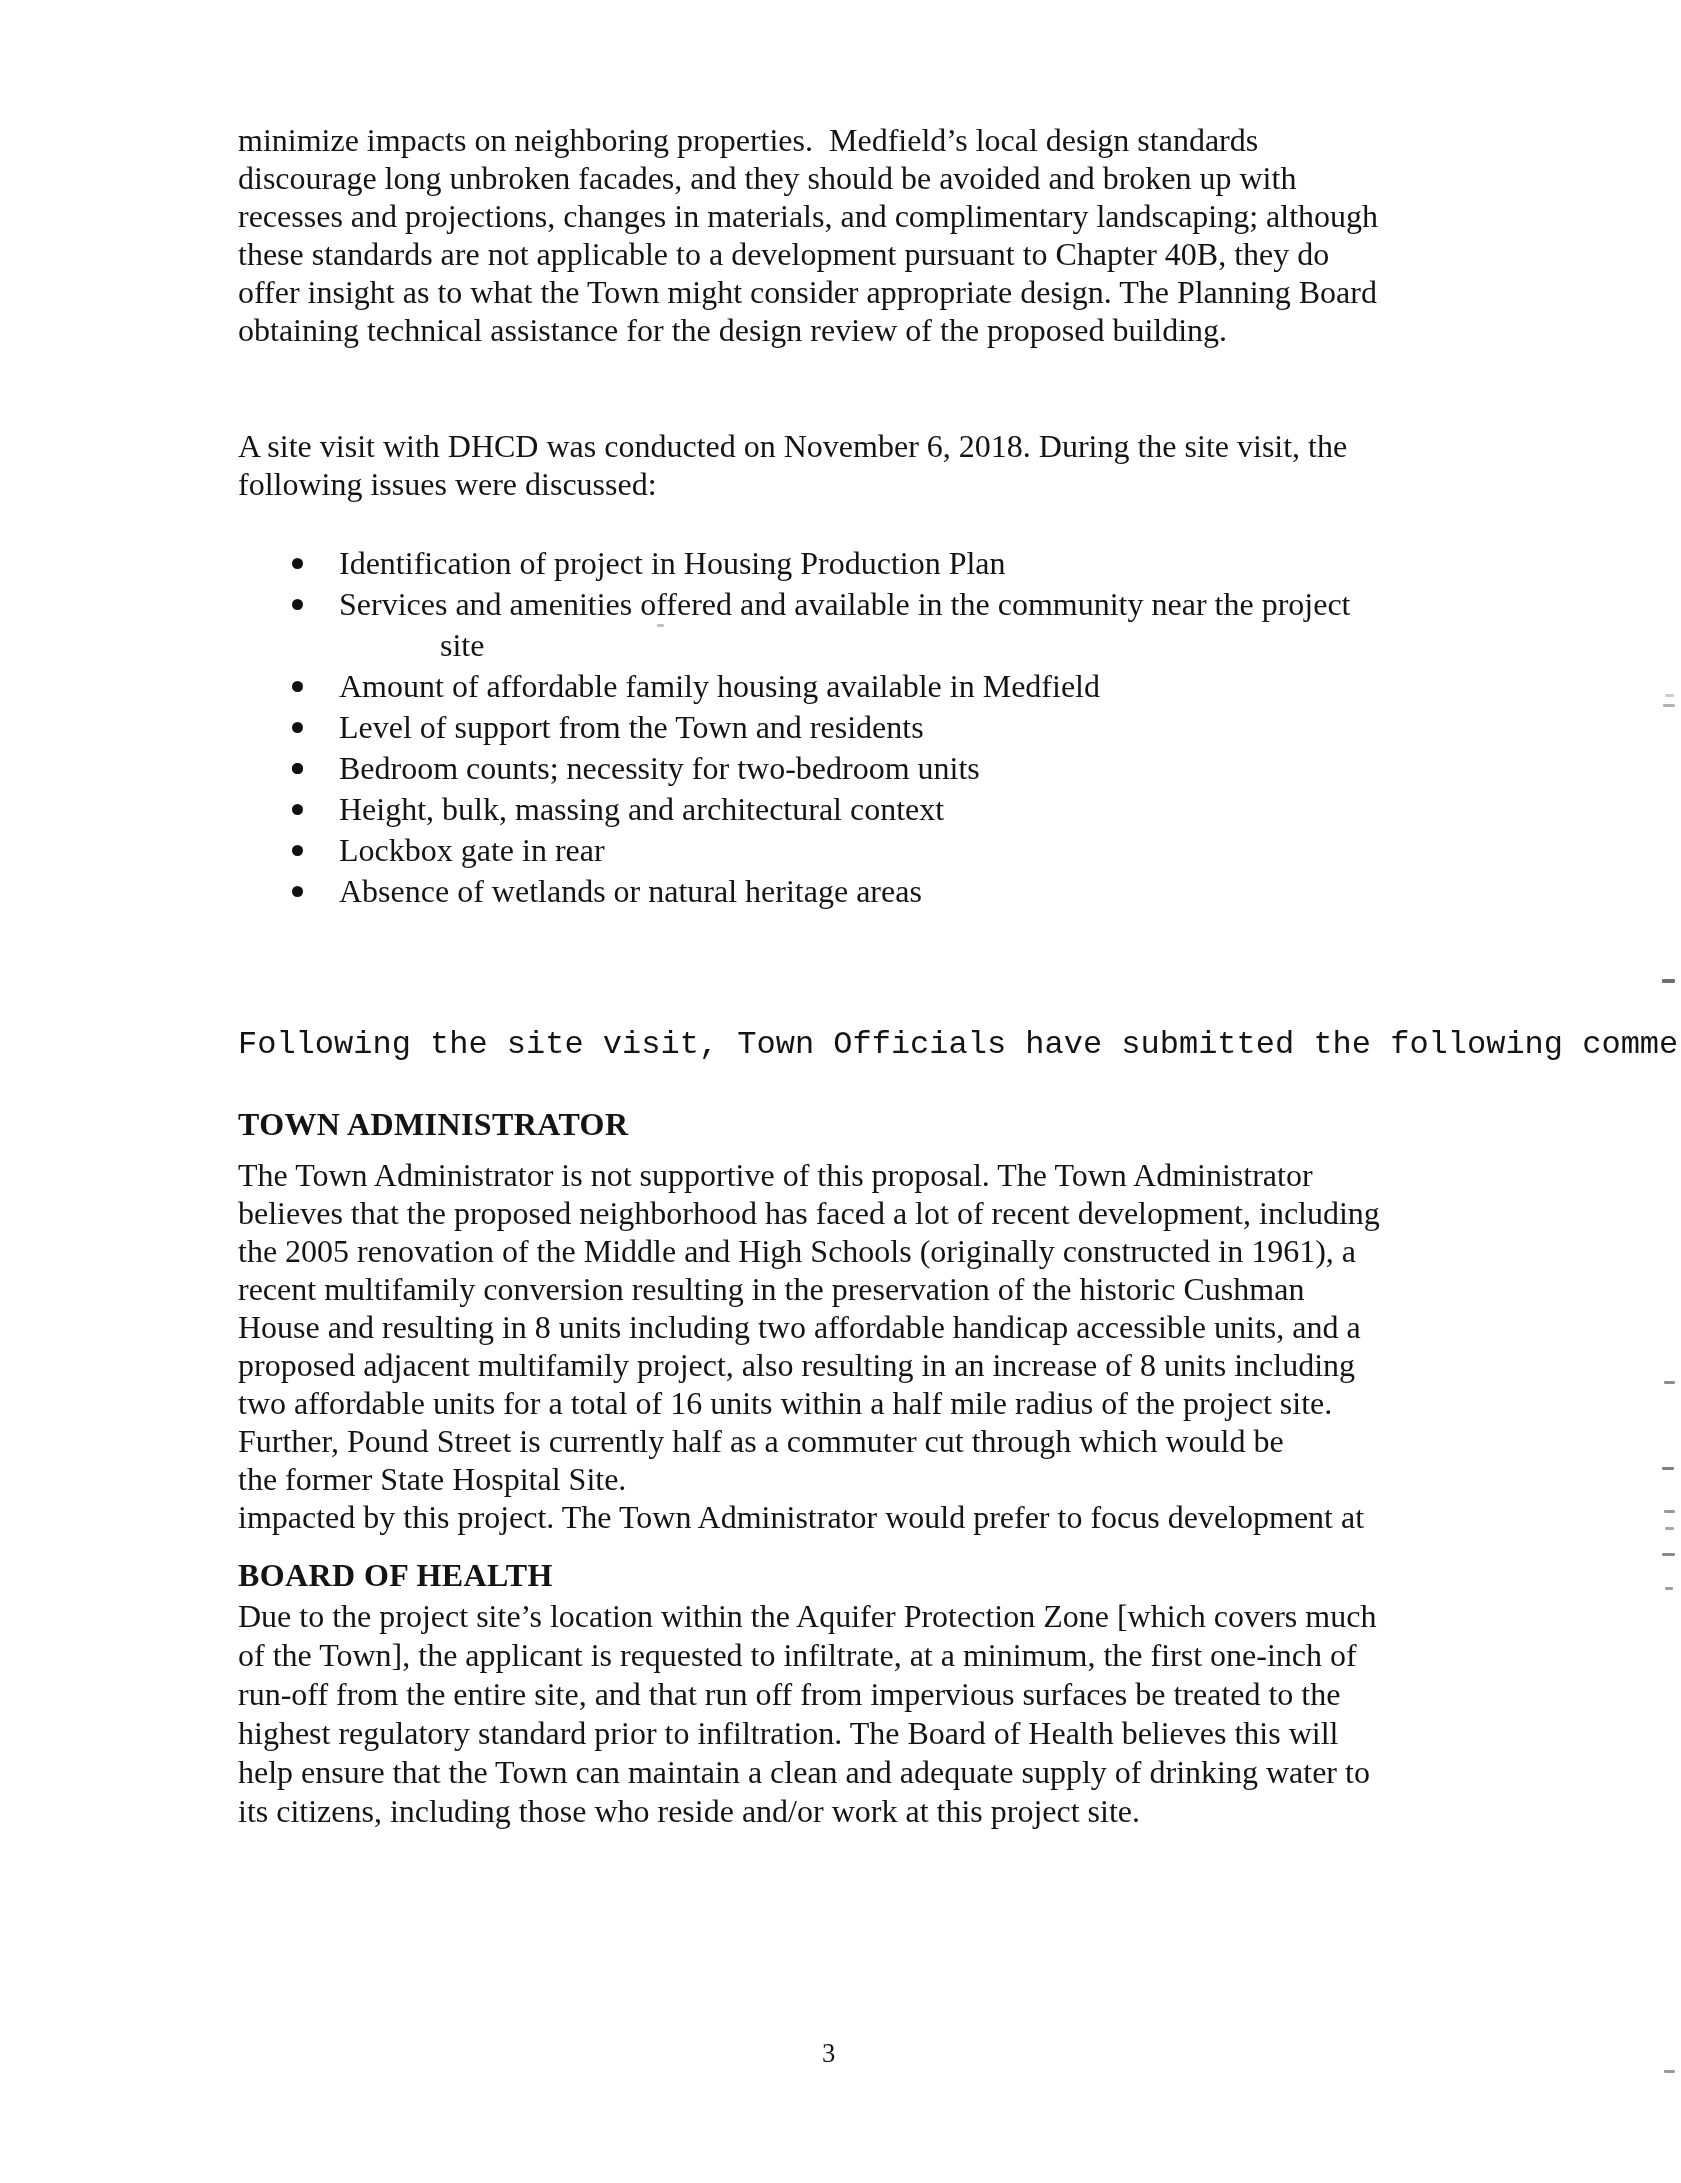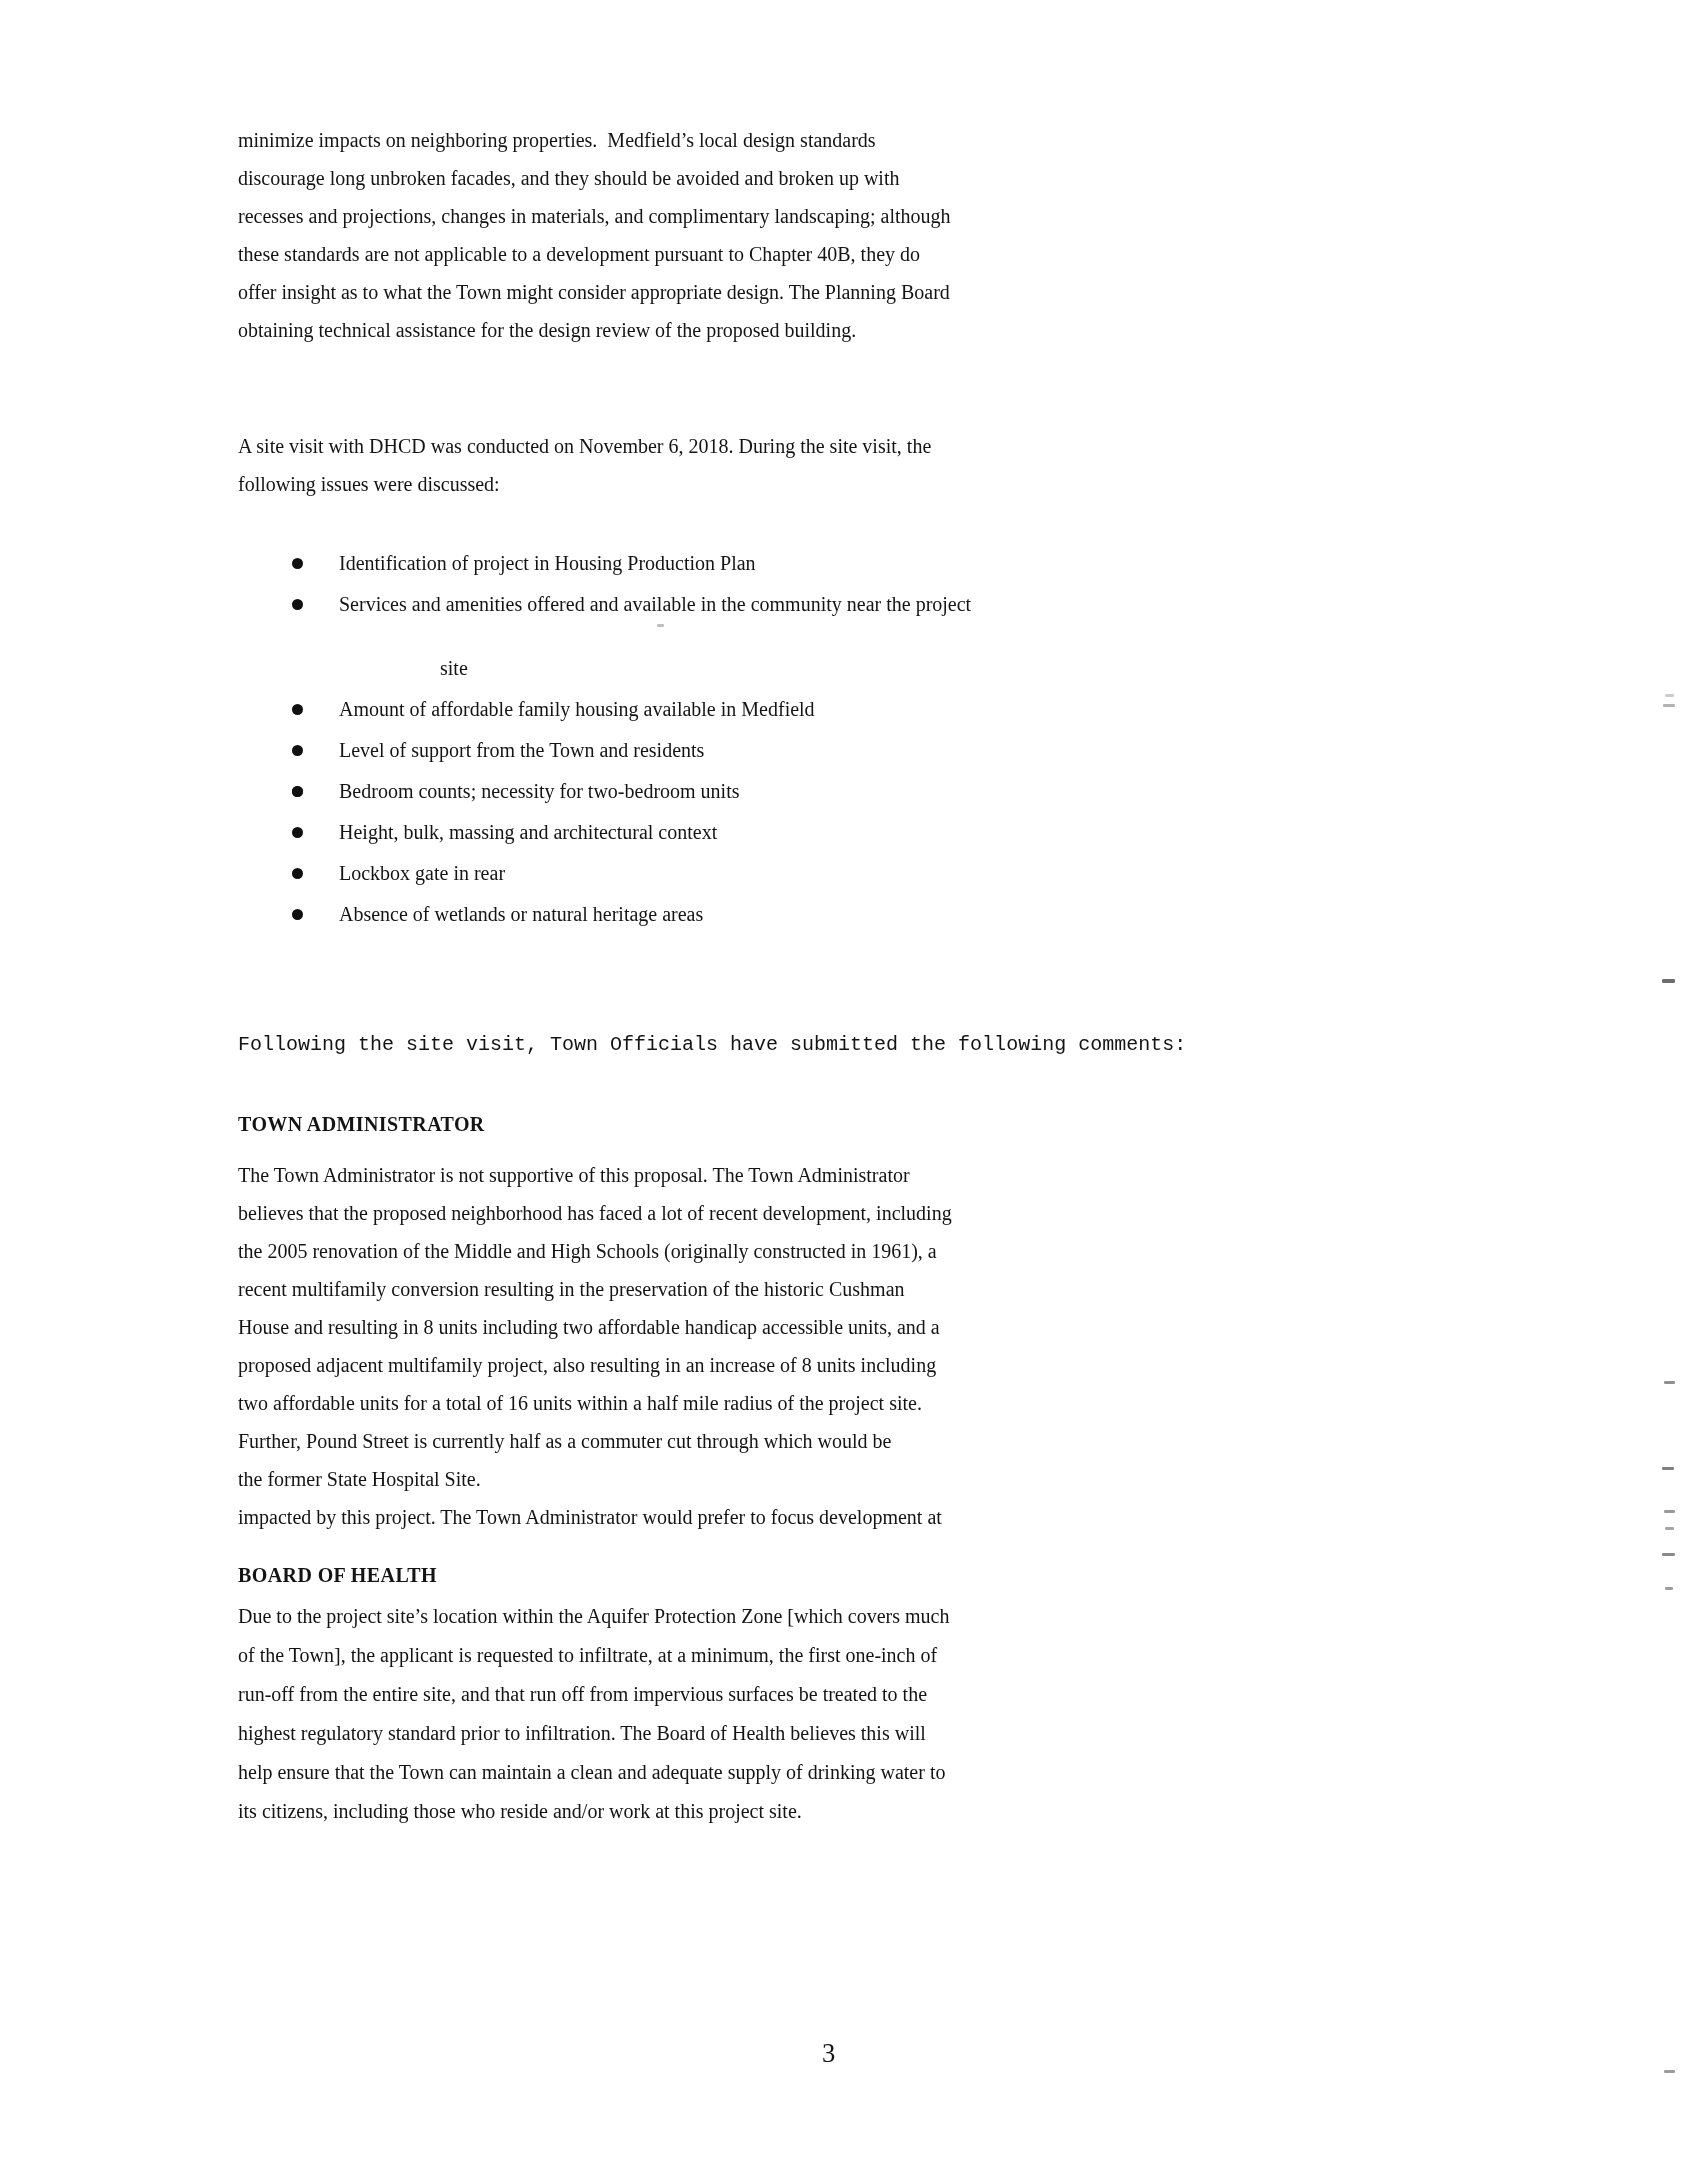--- a/index.html
+++ b/index.html
@@ -6,30 +6,30 @@
   .page {
     position: relative;
     width: 1681px;
     height: 2183px;
     background: #ffffff;
     font-family: "Liberation Serif", serif;
     color: #141414;
     overflow: hidden;
   }
   .block { position: absolute; left: 238px; }
-  .ln { white-space: pre; font-size: 20px; }
+  .ln { white-space: pre; font-size: 32px; }
 
   .p-design   { top: 121px; }
   .p-design .ln   { line-height: 38px; }
 
   .p-sitevisit { top: 427px; }
   .p-sitevisit .ln { line-height: 38px; }
 
   .bullet-list { top: 543px; }
-  .bullet-list .ln { line-height: 41px; margin-top: 23px; }
+  .bullet-list .ln { line-height: 41px; }
   .brow { position: relative; padding-left: 101px; }
   .cont { padding-left: 101px; }
   .dot {
     position: absolute; left: 54px; top: 14.6px;
     width: 11.3px; height: 11.3px; border-radius: 50%;
     background: #101010;
   }
 
   .p-following { top: 1026px; font-family: Liberation Mono, monospace; }
   .p-following .ln { line-height: 38px; }

